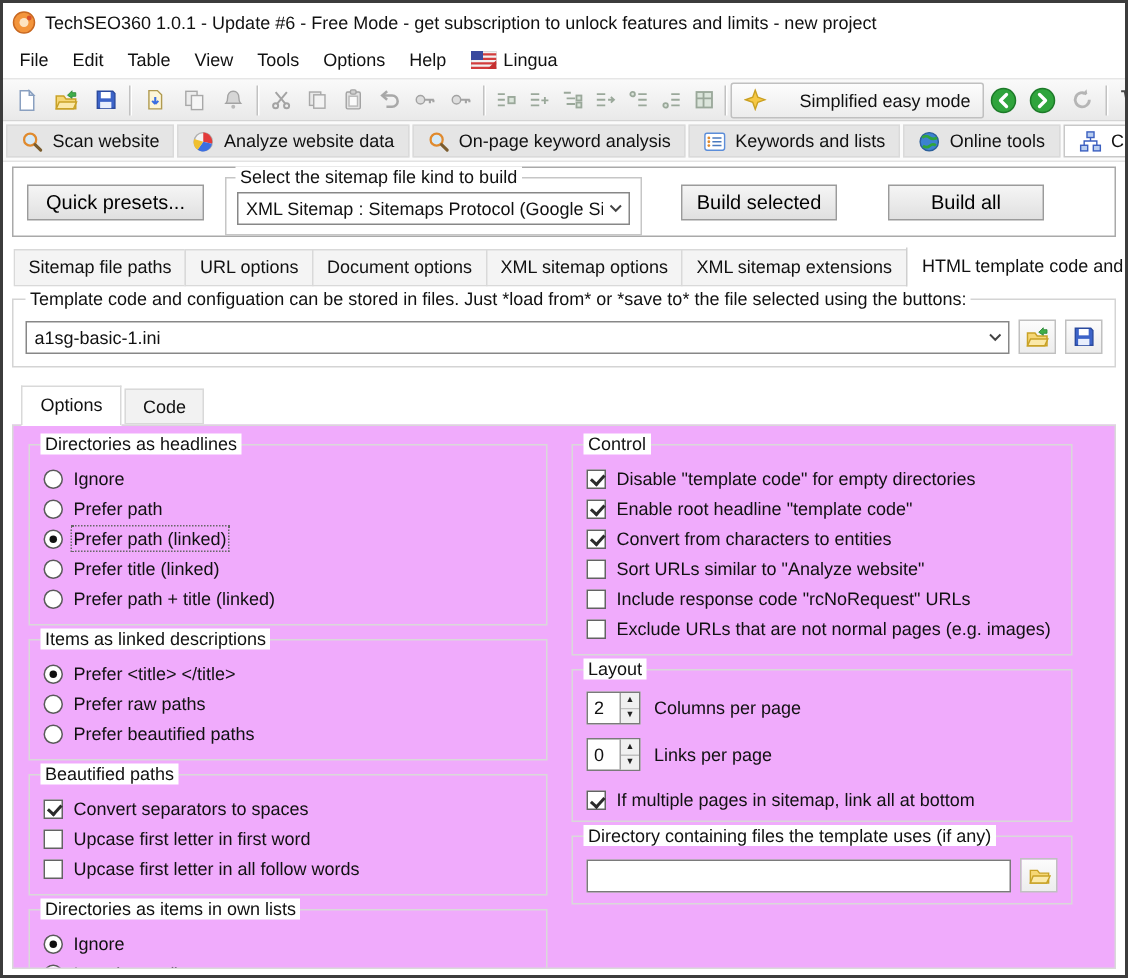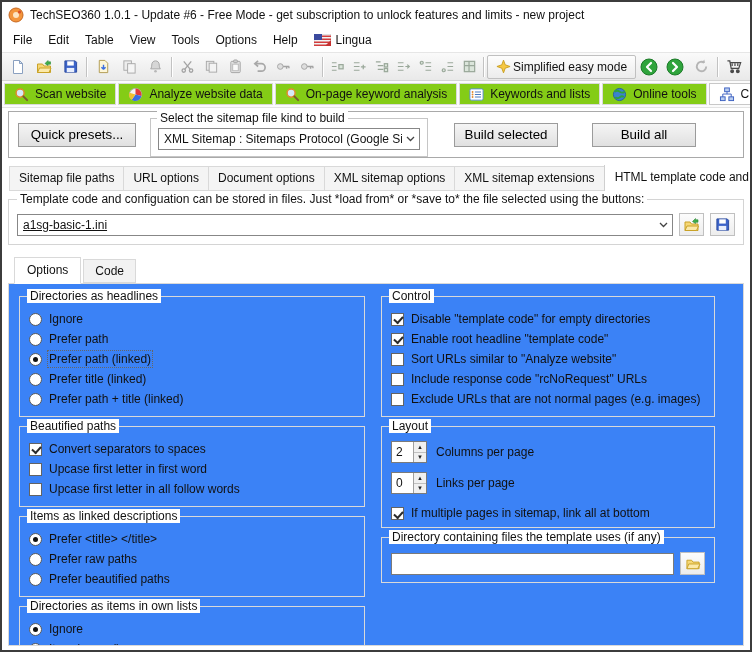--- a/index.html
+++ b/index.html
@@ -14,25 +14,25 @@
   
   .menubar { height:25px; display:flex; align-items:center; padding:0 3px; flex:none; }
   .menu-item { padding:3px 8px; cursor:default; display:flex; align-items:center; gap:5px; }
 
   
   .toolbar { height:29px; flex:none; display:flex; align-items:center; padding:0 3px; background:linear-gradient(#fafafa,#e9e9e9); border-top:1px solid #e6e6e6; border-bottom:1px solid #d4d4d4; overflow:hidden; }
   .tbtn { width:26px; height:24px; display:flex; align-items:center; justify-content:center; border:1px solid transparent; background:transparent; flex:none; }
   .tbtn.sm { width:24px; }
   .tbtn.xs { width:22px; }
   .tsep { width:1px; height:20px; background:#c2c2c2; box-shadow:1px 0 0 #fff; margin:0 3px; flex:none; }
-  .tmode { display:flex; align-items:center; gap:2px; height:24px; padding:0 8px; border:1px solid #c0c0c0; background:linear-gradient(#fdfdfd,#ececec); border-radius:2px; white-space:nowrap; flex:none; }
+  .tmode { display:flex; align-items:center; gap:22px; height:24px; padding:0 8px; border:1px solid #c0c0c0; background:linear-gradient(#fdfdfd,#ececec); border-radius:2px; white-space:nowrap; flex:none; }
 
   
   .maintabs { height:27px; flex:none; display:flex; align-items:stretch; padding:1px 2px; background:#fbfbfb; border-bottom:1px solid #e3e3e3; overflow:hidden; }
-  .mtab { display:flex; align-items:center; gap:6px; padding:0 9px; border:1px solid #dadada; background:#84cc16; margin:1px 2px 1px 0; white-space:nowrap; flex:none; }
+  .mtab { display:flex; align-items:center; gap:6px; padding:0 9px; border:1px solid #dadada; background:#e5e5e5; margin:1px 2px 1px 0; white-space:nowrap; flex:none; }
   .mtab.active { background:#ffffff; border-color:#c8c8c8; }
 
   
   .buildbar { flex:none; margin:3px 6px 0 6px; border:1px solid #a9a9a9; height:47px; display:flex; align-items:center; padding:0 9px; gap:14px; }
   .btn { background:linear-gradient(#f5f5f5,#e0e0e0); border:1px solid #9b9b9b; height:24px; padding:0 12px; display:flex; align-items:center; justify-content:center; white-space:nowrap; }
   .kindbox { position:relative; border:1px solid #c6c6c6; padding:9px 7px 6px 7px; margin-top:5px; }
   .kindbox .gtitle { position:absolute; top:-8px; left:6px; background:#fff; padding:0 3px; white-space:nowrap; }
   .combo { display:flex; align-items:center; border:1px solid #878787; background:#fff; height:22px; padding:0 1px 0 5px; overflow:hidden; }
   .combo .cval { white-space:nowrap; overflow:hidden; flex:1; }
   .combo .chev { flex:none; width:16px; display:flex; align-items:center; justify-content:center; }
@@ -40,29 +40,29 @@
 
   
   .subtabs { flex:none; display:flex; align-items:flex-end; margin:7px 0 0 7px; height:26px; overflow:hidden; }
   .stab { padding:4px 9px 5px 9px; border:1px solid #d9d9d9; background:#f4f4f4; margin-right:-1px; white-space:nowrap; flex:none; }
   .stab.active { background:#fff; border-color:#cfcfcf; padding:6px 10px 7px 10px; border-bottom:1px solid #fff; margin-bottom:-1px; }
 
   
   .tplgroup { flex:none; margin:8px 6px 0 6px; border:1px solid #d4d4d4; position:relative; padding:13px 8px 8px 8px; }
   .tplgroup .gtitle { position:absolute; top:-8px; left:8px; background:#fff; padding:0 3px; white-space:nowrap; }
   .tplrow { display:flex; align-items:center; gap:6px; }
-  .file-combo { flex:1;text-decoration:underline; }
+  .file-combo { flex:1; }
   .icobtn { width:25px; height:23px; display:flex; align-items:center; justify-content:center; border:1px solid #c0c0c0; background:linear-gradient(#fcfcfc,#ededed); flex:none; }
 
   
   .panelwrap { flex:1; margin:12px 6px 4px 6px; display:flex; flex-direction:column; min-height:0; }
   .itabs { display:flex; align-items:flex-end; padding-left:6px; }
   .itab { padding:4px 11px; border:1px solid #d9d9d9; background:#f2f2f2; margin-right:2px; position:relative; }
   .itab.active { background:#fff; border-bottom:1px solid #fff; margin-bottom:-1px; z-index:2; padding:5px 12px 6px 12px; }
-  .panel { flex:1; border:1px solid #d9d9d9; background:#3b82f6; padding:12px 10px 8px 10px; display:flex; gap:16px; min-height:0; overflow:hidden; }
+  .panel { flex:1; border:1px solid #d9d9d9; background:#f0abfc; padding:12px 10px 8px 10px; display:flex; gap:16px; min-height:0; overflow:hidden; }
   .col { display:flex; flex-direction:column; gap:9px; }
   .col.left { width:346px; flex:none; }
   .col.right { width:334px; flex:none; }
 
   .group { border:1px solid #d9d9d9; position:relative; padding:12px 9px 7px 9px; }
   .group .gtitle { position:absolute; top:-8px; left:7px; background:#fff; padding:0 3px; white-space:nowrap; }
   .opt { display:flex; align-items:center; gap:7px; height:20px; white-space:nowrap; }
 
   .rb { width:13px; height:13px; border:1px solid #5a5a5a; border-radius:50%; background:#fff; flex:none; position:relative; }
   .rb.checked::after { content:""; position:absolute; left:3px; top:3px; width:5px; height:5px; border-radius:50%; background:#111; }
@@ -498,48 +498,48 @@
             <span class="rb"></span>
             <span>Prefer title (linked)</span>
           </label>
           <label class="opt">
             <span class="rb"></span>
             <span>Prefer path + title (linked)</span>
           </label>
         </div>
 
         <div class="group">
+          <span class="gtitle">Items as linked descriptions</span>
+          <label class="opt">
+            <span class="rb checked"></span>
+            <span>Prefer &lt;title&gt; &lt;/title&gt;</span>
+          </label>
+          <label class="opt">
+            <span class="rb"></span>
+            <span>Prefer raw paths</span>
+          </label>
+          <label class="opt">
+            <span class="rb"></span>
+            <span>Prefer beautified paths</span>
+          </label>
+        </div>
+
+        <div class="group">
           <span class="gtitle">Beautified paths</span>
           <label class="opt">
             <span class="cb checked"></span>
             <span>Convert separators to spaces</span>
           </label>
           <label class="opt">
             <span class="cb"></span>
             <span>Upcase first letter in first word</span>
           </label>
           <label class="opt">
             <span class="cb"></span>
             <span>Upcase first letter in all follow words</span>
-          </label>
-        </div>
-
-        <div class="group">
-          <span class="gtitle">Items as linked descriptions</span>
-          <label class="opt">
-            <span class="rb checked"></span>
-            <span>Prefer &lt;title&gt; &lt;/title&gt;</span>
-          </label>
-          <label class="opt">
-            <span class="rb"></span>
-            <span>Prefer raw paths</span>
-          </label>
-          <label class="opt">
-            <span class="rb"></span>
-            <span>Prefer beautified paths</span>
           </label>
         </div>
 
         <div class="group">
           <span class="gtitle">Directories as items in own lists</span>
           <label class="opt">
             <span class="rb checked"></span>
             <span>Ignore</span>
           </label>
           <label class="opt">
@@ -552,20 +552,24 @@
       <div class="col right">
         <div class="group">
           <span class="gtitle">Control</span>
           <label class="opt">
             <span class="cb checked"></span>
             <span>Disable "template code" for empty directories</span>
           </label>
           <label class="opt">
             <span class="cb checked"></span>
             <span>Enable root headline "template code"</span>
+          </label>
+          <label class="opt">
+            <span class="cb checked"></span>
+            <span>Convert from characters to entities</span>
           </label>
           <label class="opt">
             <span class="cb"></span>
             <span>Sort URLs similar to "Analyze website"</span>
           </label>
           <label class="opt">
             <span class="cb"></span>
             <span>Include response code "rcNoRequest" URLs</span>
           </label>
           <label class="opt">

